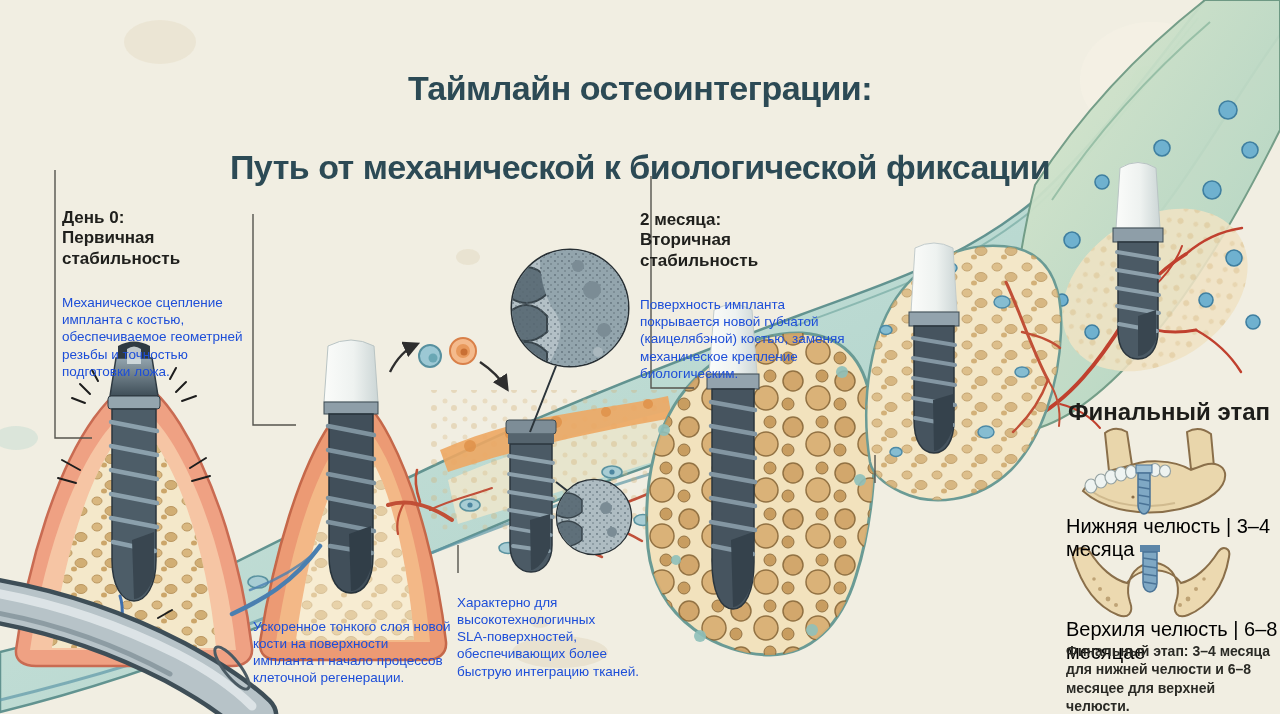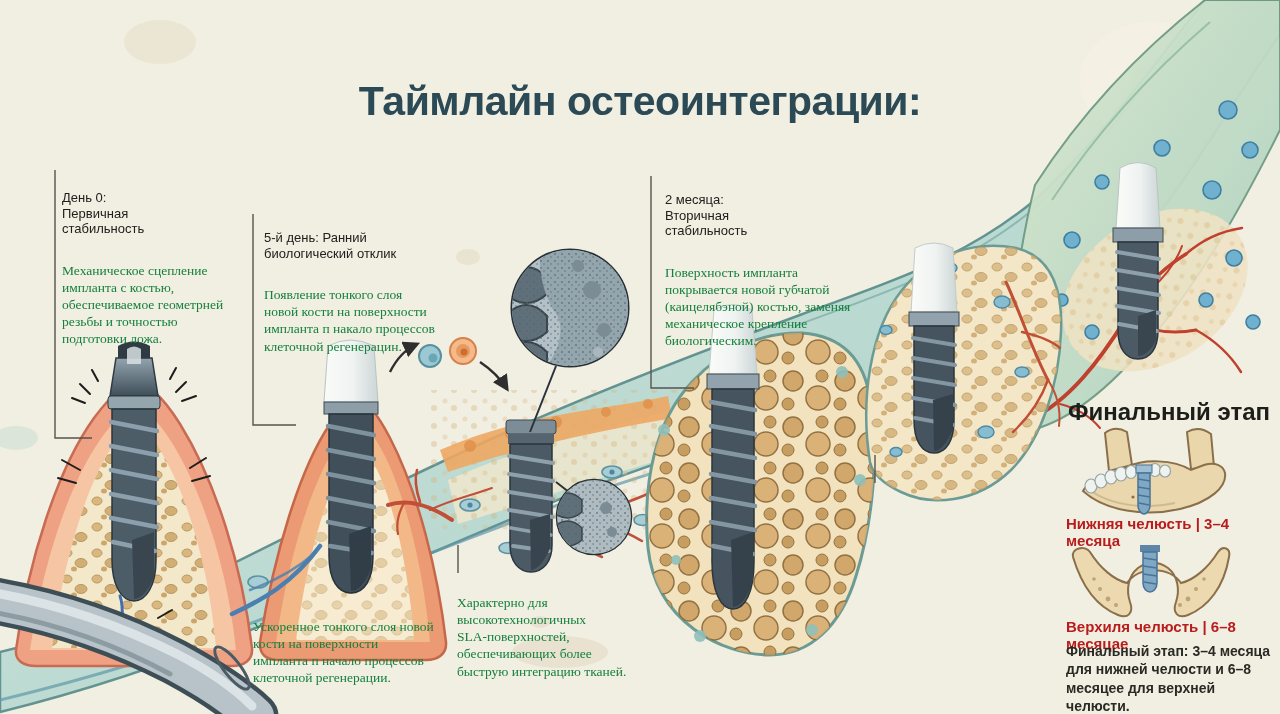--- a/index.html
+++ b/index.html
@@ -1,25 +1,25 @@
 <!DOCTYPE html>
 <html><head>
 <meta charset="utf-8">
 <style>
   html,body{margin:0;padding:0;background:#dddad0;}
   .canvas{position:relative;width:1280px;height:714px;background:#f1eee2;
           font-family:"Liberation Sans",sans-serif;overflow:hidden;}
   .canvas svg{position:absolute;left:0;top:0;}
   .txt{position:absolute;white-space:pre-line;}
   .title-block{left:0;top:30px;width:100%;text-align:center;color:#2c4a55;
-               font-weight:bold;font-size:41px;line-height:1.16;letter-spacing:-.5px;}
-  .stage-h{font-size:13px;font-weight:normal;color:#20201d;line-height:1.2;margin-bottom:7px;}
-  .stage-b{font-size:13.5px;color:#15803d;line-height:1.27;font-family:Liberation Serif, serif;}
+               font-weight:bold;font-size:34px;line-height:1.16;letter-spacing:-.5px;}
+  .stage-h{font-size:17px;font-weight:bold;color:#20201d;line-height:1.2;margin-bottom:7px;margin-top:18px;}
+  .stage-b{font-size:13.5px;color:#1d4ed8;line-height:1.27;}
   .final-h{font-size:24px;font-weight:bold;color:#1d1d1a;}
-  .cap{font-size:15px;font-weight:bold;color:#b91c1c;}
+  .cap{font-size:20px;font-weight:normal;color:#000000;}
   .sum{font-size:14px;font-weight:bold;color:#2a2a25;line-height:1.32;}
 </style>
 </head>
 <body>
 
 <div class="canvas">
 
 <svg width="1280" height="714" viewBox="0 0 1280 714">
   <defs>
     <linearGradient id="bandGrad" x1="0" y1="0" x2="1" y2="1">
@@ -439,43 +439,36 @@
             <path d="M75,21 L89,23"></path>
             <path d="M75,29 L89,31"></path>
             <path d="M76,37 L88,39"></path>
           </g>
     </g>
   </g>
 </svg>
 
   <div class="txt title-block">
     <div>Таймлайн остеоинтеграции:</div>
+    <div>Путь от механической к биологической фиксации</div>
   </div>
 
   <div class="txt" style="left:62px;top:172px;width:200px">
     <div class="stage-h">День 0:
 Первичная
 стабильность</div>
     <div class="stage-b">Механическое сцепление
 импланта с костью,
 обеспечиваемое геометрней
 резьбы и точностью
 подготовки ложа.</div>
   </div>
 
-  <div class="txt" style="left:264px;top:212px;width:215px">
-    <div class="stage-h">5-й день: Ранний
-биологический отклик</div>
-    <div class="stage-b">Появление тонкого слоя
-новой кости на поверхности
-импланта п накало процессов
-клеточной регенерацин.</div>
-  </div>
-
-  <div class="txt" style="left:665px;top:174px;width:225px">
+
+  <div class="txt" style="left:640px;top:174px;width:225px">
     <div class="stage-h">2 месяца:
 Вторичная
 стабильность</div>
     <div class="stage-b">Поверхность импланта
 покрывается новой губчатой
 (каицелябэной) костью, заменяя
 механическое крепление
 биологическим.</div>
   </div>
 

